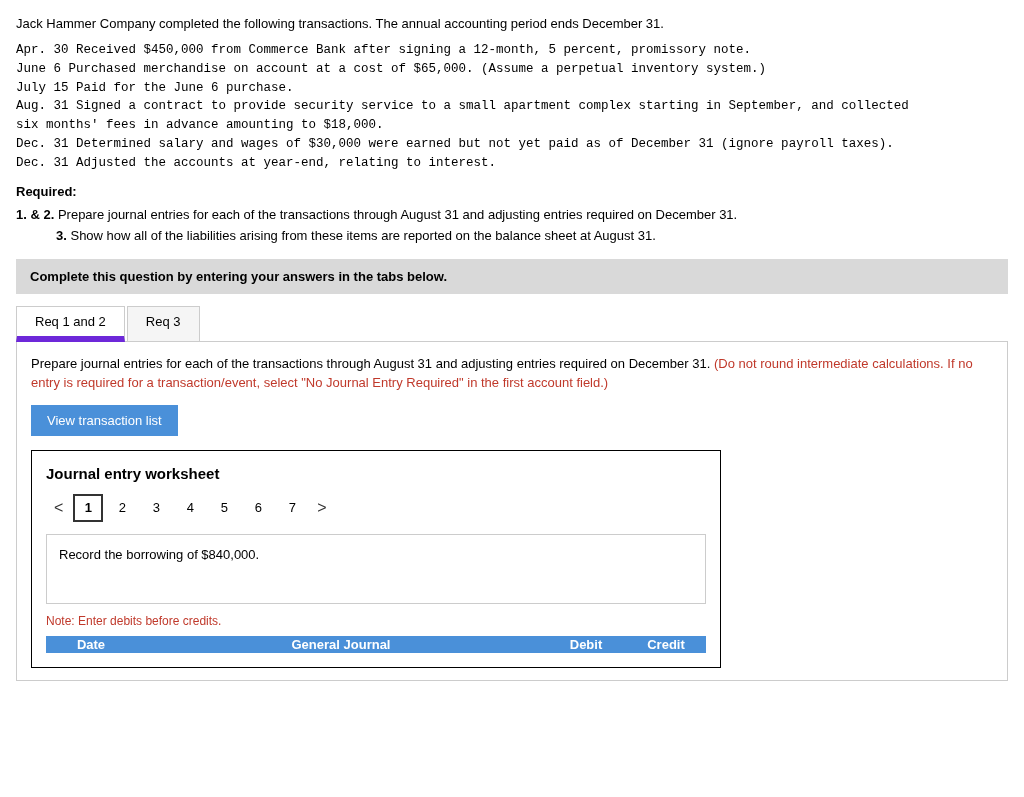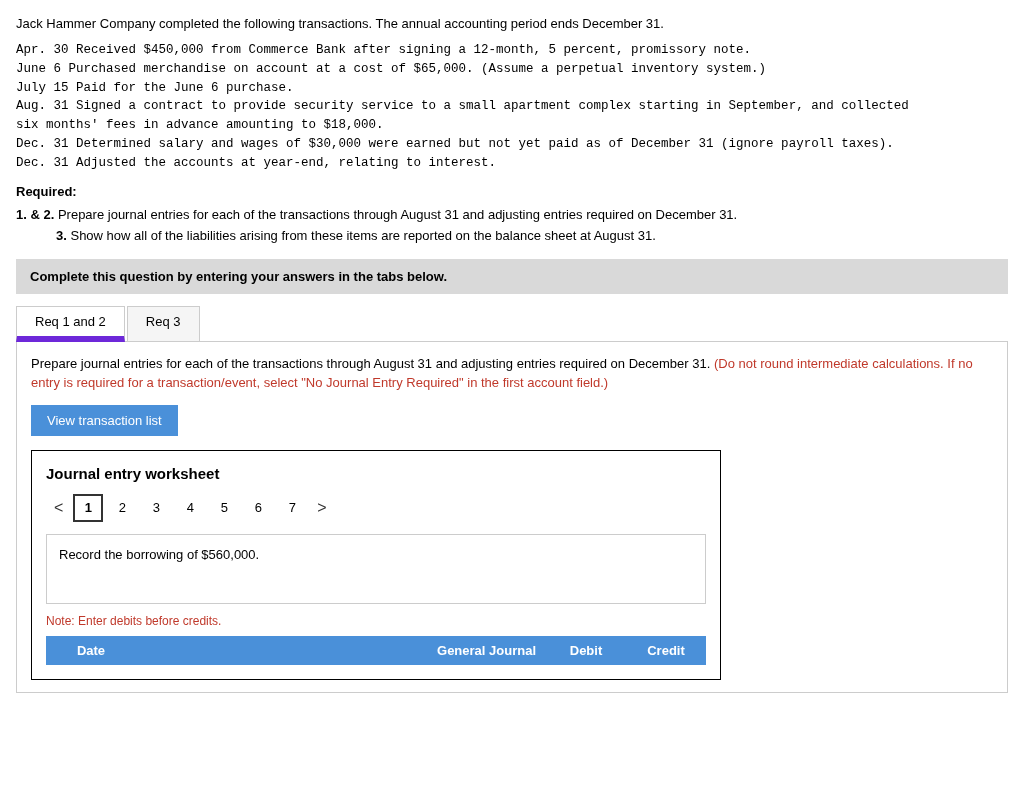--- a/index.html
+++ b/index.html
@@ -155,28 +155,28 @@
     }
     .table-header {
       display: grid;
       grid-template-columns: 90px 1fr 80px 80px;
       background: #4a90d9;
       color: #fff;
       font-weight: bold;
       font-size: 13px;
     }
     .table-header-cell {
-      padding: 7px 10px;
+      padding: 1px 10px;
       text-align: center;
     }
     .table-header-cell:first-child {
       text-align: center;
     }
     .table-header-cell:nth-child(2) {
-      text-align: right;
+      text-align: center;
     }
   </style>
 </head>
 <body>
 
 <p class="intro-paragraph">Jack Hammer Company completed the following transactions. The annual accounting period ends December 31.</p>
 
 <div class="transactions-block">
   <div>Apr. 30 Received $450,000 from Commerce Bank after signing a 12-month, 5 percent, promissory note.</div>
   <div>June  6 Purchased merchandise on account at a cost of $65,000. (Assume a perpetual inventory system.)</div>
@@ -224,21 +224,21 @@
       <div class="page-num-plain">2</div>
       <div class="page-num-plain">3</div>
       <div class="page-num-plain">4</div>
       <div class="page-num-plain">5</div>
       <div class="page-num-plain">6</div>
       <div class="page-num-plain">7</div>
       <button class="page-nav">&gt;</button>
     </div>
 
     <div class="record-box">
-      <span>Record the borrowing of $560,000.</span>
+      <span>Record the borrowing of $840,000.</span>
     </div>
 
     <div class="note-text">Note: Enter debits before credits.</div>
 
     <div class="table-header">
       <div class="table-header-cell">Date</div>
       <div class="table-header-cell">General Journal</div>
       <div class="table-header-cell">Debit</div>
       <div class="table-header-cell">Credit</div>
     </div>

